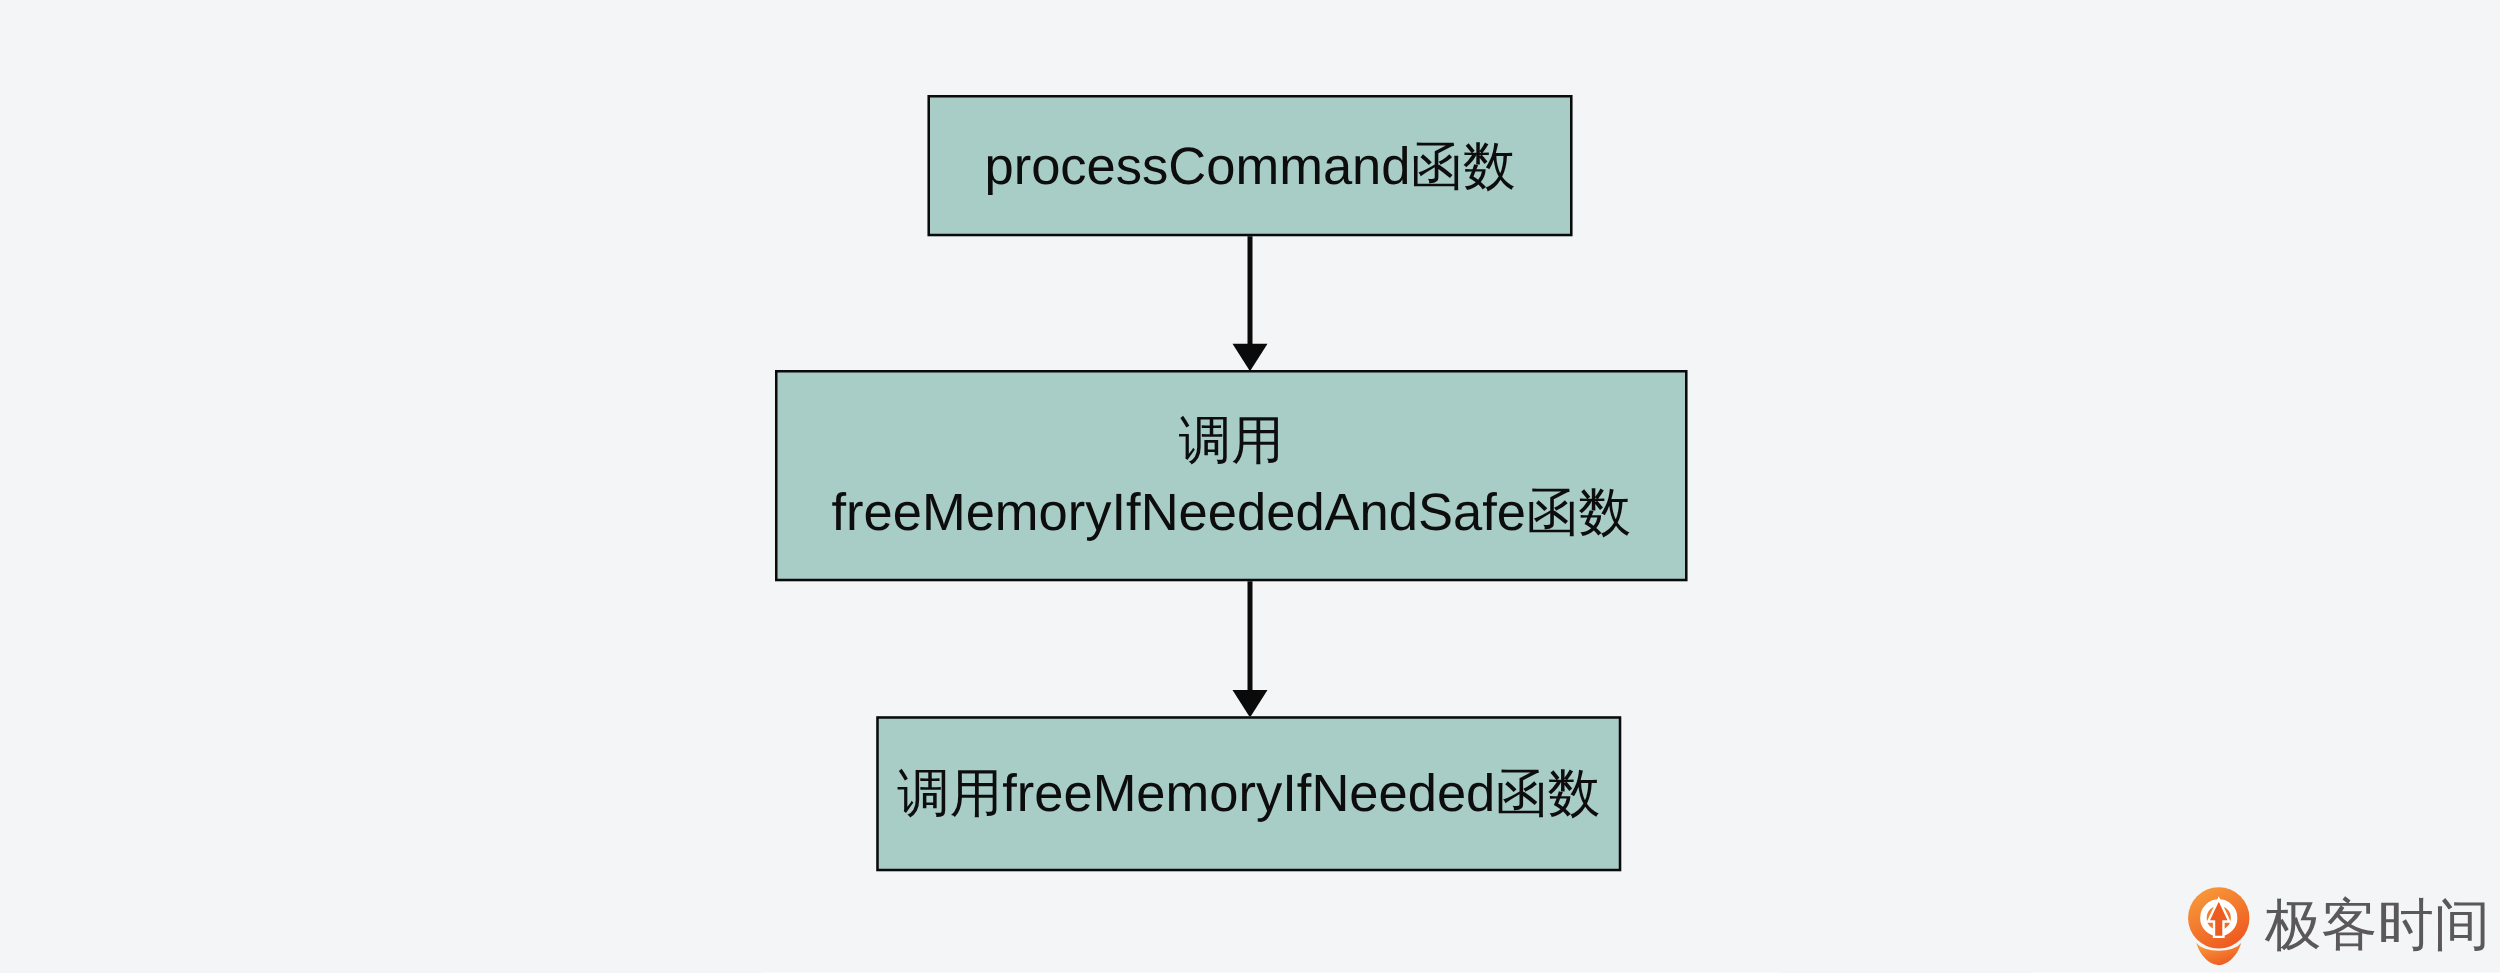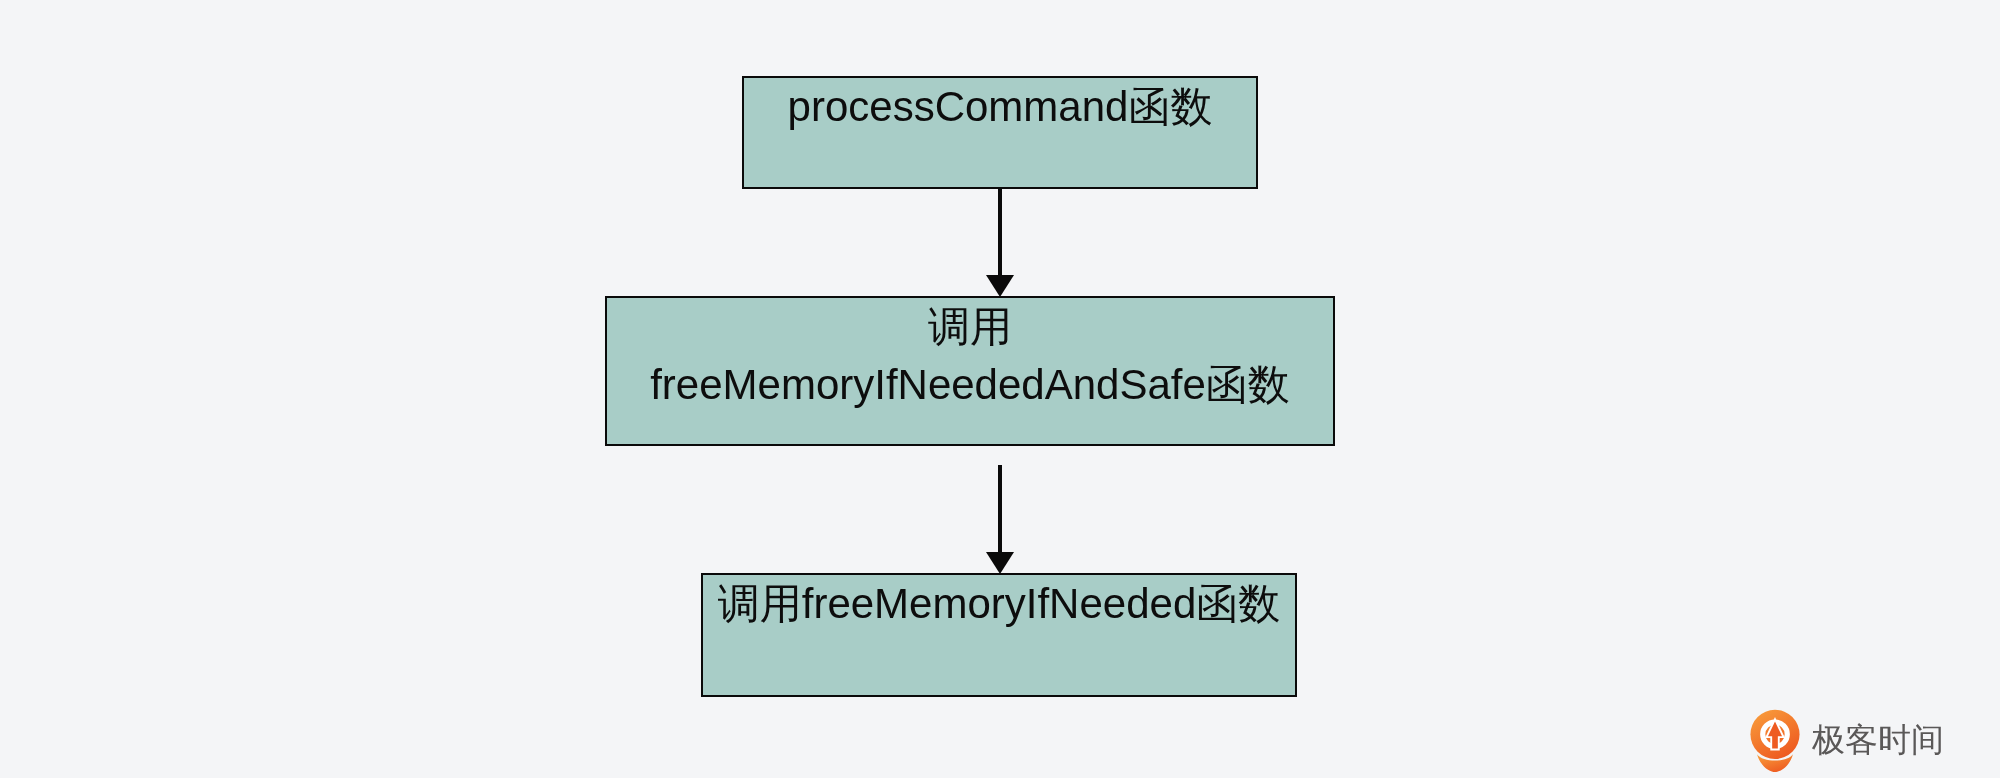--- a/index.html
+++ b/index.html
@@ -15,27 +15,28 @@
     overflow: hidden;
   }
   .node {
     position: absolute;
     box-sizing: border-box;
     background: #a8cdc7;
     border: 2px solid #0a0a0a;
     display: flex;
     flex-direction: column;
     align-items: center;
+    justify-content: center;
     text-align: center;
     color: #0d0d0d;
     font-size: 42px;
     line-height: 1.38;
   }
   .node-1 { left: 742px; top: 76px;  width: 516px; height: 113px; }
-  .node-2 { left: 605px; top: 296px; width: 730px; height: 150px; }
+  .node-2 { left: 620px; top: 296px; width: 730px; height: 169px; }
   .node-3 { left: 701px; top: 573px; width: 596px; height: 124px; }
   .node-line { display: block; white-space: nowrap; }
 
   .arrow-line {
     position: absolute;
     width: 4px;
     background: #0a0a0a;
   }
   .arrow-head {
     position: absolute;
@@ -53,21 +54,21 @@
   .watermark {
     position: absolute;
     left: 1744px;
     top: 706px;
     display: flex;
     align-items: center;
     gap: 6px;
   }
   .watermark-icon { width: 62px; height: 68px; display: block; }
   .watermark-text {
-    font-size: 33px;
+    font-size: 45px;
     color: #5a5858;
     white-space: nowrap;
     letter-spacing: 0;
     text-align: right;
   }
 </style>
 </head>
 <body>
 
 <div class="canvas">

